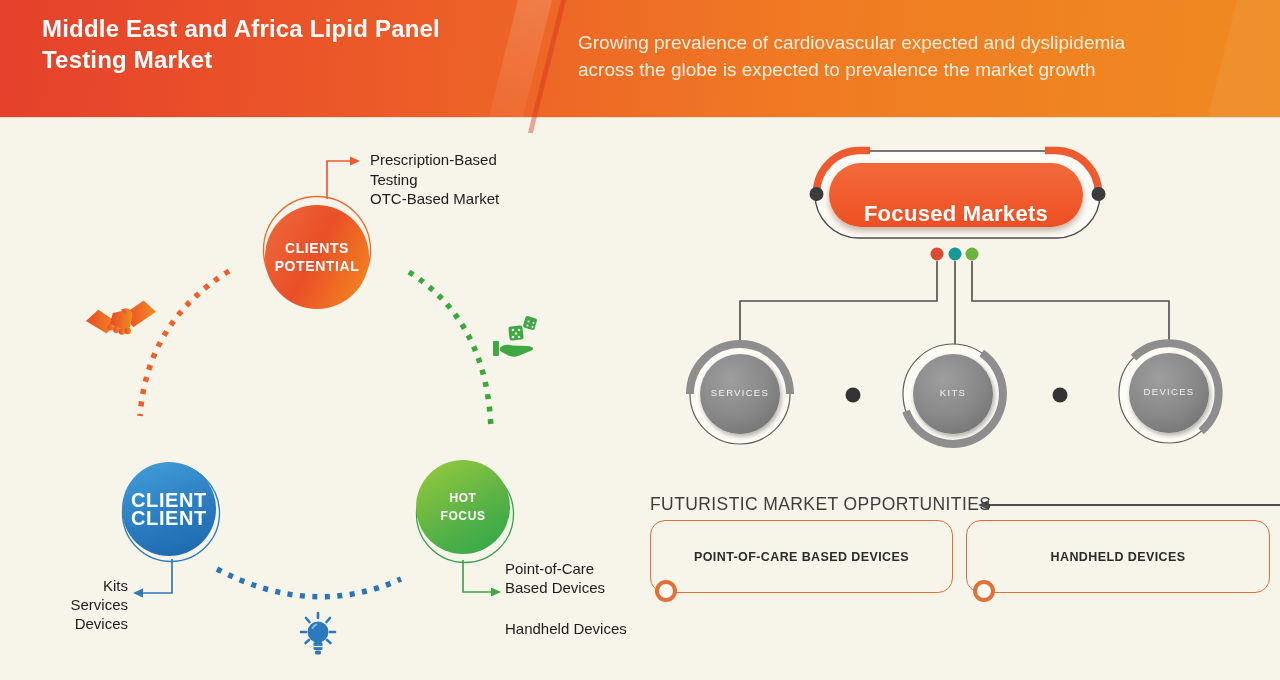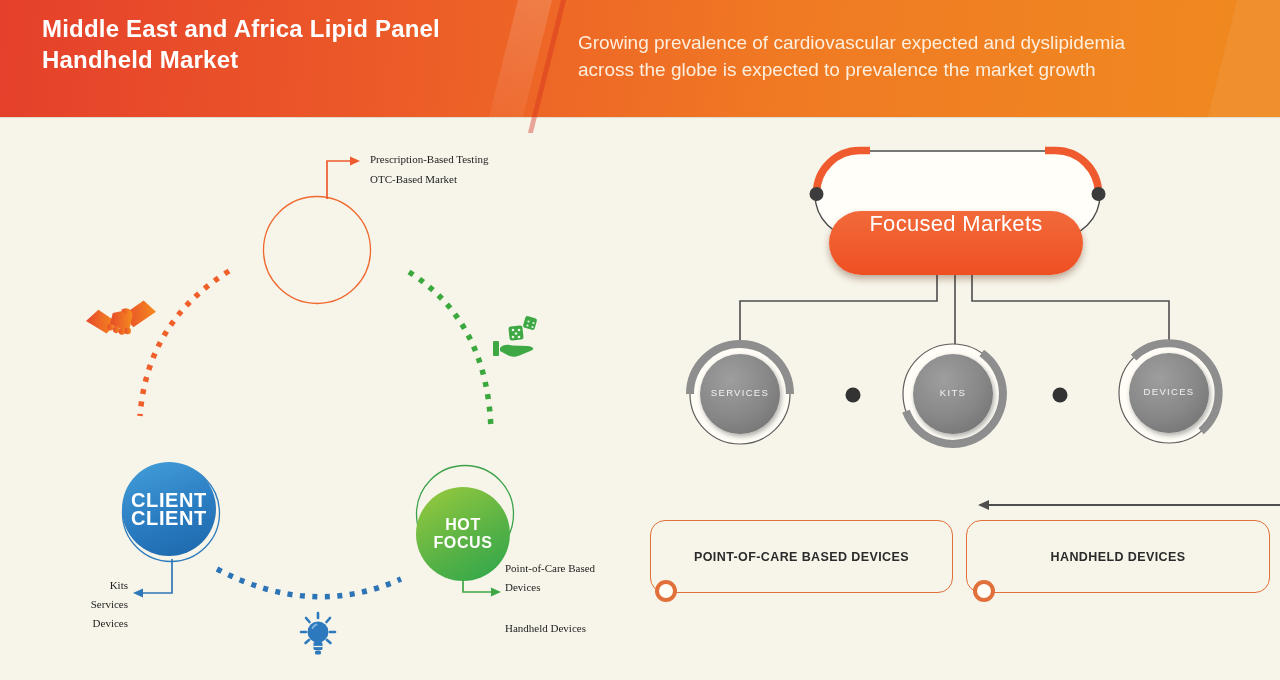--- a/index.html
+++ b/index.html
@@ -24,33 +24,33 @@
   .overlay{position:absolute;left:0;top:0;z-index:1;pointer-events:none;}
   .abs{position:absolute;z-index:2;}
   
   .node{border-radius:50%;color:#fff;display:flex;flex-direction:column;align-items:center;
         justify-content:center;text-align:center;font-weight:700;letter-spacing:.6px;}
   .node span{display:block;}
   .node.cp{left:265px;top:205px;width:104px;height:104px;font-size:14px;line-height:18px;
         background:linear-gradient(118deg,#ee6a3c 0%,#ea4f27 48%,#f48d1e 100%);}
   .node.cf{left:122px;top:462px;width:94px;height:94px;font-size:20px;line-height:18px;
         background:linear-gradient(160deg,#44a0da 0%,#2a7cc1 55%,#1c66ab 100%);}
-  .node.hb{left:416px;top:487px;width:94px;height:94px;font-size:16px;line-height:18px;
+  .node.hb{left:416px;top:460px;width:94px;height:94px;font-size:12px;line-height:18px;
         background:linear-gradient(150deg,#9bcb3d 0%,#55b146 60%,#2ca64b 100%);align-items:center;}
-  .lbl{color:#1d1d1d;font-size:11px;line-height:19.5px;font-family:Liberation Serif, serif;}
+  .lbl{color:#1d1d1d;font-size:15px;line-height:19.5px;}
   .cp-items{left:370px;top:150px;width:158px;}
   .cf-items{left:40px;top:576px;width:88px;text-align:right;line-height:19px;}
   .hb-items{left:505px;top:559px;width:122px;line-height:19px;}
   .hb-items .gap{margin-top:22px;}
   
   .pill{left:829px;top:163px;width:254px;height:64px;border-radius:32px;
         background:linear-gradient(180deg,#f26a3a 0%,#ee4f22 100%);
         box-shadow:0 4px 7px rgba(80,35,10,.35);
-        color:#fff;font-weight:400;font-size:22px;letter-spacing:.3px;
-        display:flex;align-items:flex-start;justify-content:center;margin-top:48px;}
+        color:#fff;font-weight:700;font-size:22px;letter-spacing:.3px;
+        display:flex;align-items:flex-end;justify-content:center;}
   .seg-label{width:100px;top:387px;text-align:center;color:#f2f2f2;font-size:9.5px;
         letter-spacing:1.3px;}
   
   .opp-heading{left:650px;top:494px;font-size:17.5px;color:#3e3e3e;letter-spacing:.4px;}
   .opp-box{top:520px;height:71px;border:1.6px solid #e2703a;border-radius:15px;
         display:flex;align-items:center;justify-content:center;
         font-size:12.5px;font-weight:700;letter-spacing:.4px;color:#2b2b2b;}
   .opp-box.b1{left:650px;width:301px;}
   .opp-box.b2{left:966px;width:302px;}
   .donut{width:14px;height:14px;border:4px solid #e2703a;border-radius:50%;
@@ -61,21 +61,21 @@
 <body>
 
 <div class="stage">
 
   <div class="banner">
     <div class="stripe1"></div>
     <div class="stripe2"></div>
     <div class="stripe3"></div>
     <div class="banner-title">
       <div>Middle East and Africa Lipid Panel</div>
-      <div>Handheld Market</div>
+      <div>Testing Market</div>
     </div>
     <div class="banner-sub">
       <div>Growing prevalence of cardiovascular expected and dyslipidemia</div>
       <div>across the globe is expected to prevalence the market growth</div>
     </div>
   </div>
 
   <svg class="overlay" width="1280" height="680" viewBox="0 0 1280 680">
     <defs>
       <radialGradient id="gGray" cx="38%" cy="32%" r="75%">
@@ -152,20 +152,24 @@
 
     <circle cx="853" cy="395" r="7.5" fill="#333333"></circle>
     <circle cx="1060" cy="395" r="7.5" fill="#333333"></circle>
 
     <g>
       <line x1="1280" y1="505" x2="989" y2="505" stroke="#4e4e4e" stroke-width="2"></line>
       <polygon points="989,500 978,505 989,510" fill="#4e4e4e"></polygon>
     </g>
   </svg>
 
+  <div class="abs node cp">
+    <span>CLIENTS</span>
+    <span>POTENTIAL</span>
+  </div>
   <div class="abs node cf">
     <span>CLIENT</span>
     <span>CLIENT</span>
   </div>
   <div class="abs node hb">
     <span>HOT</span>
     <span>FOCUS</span>
   </div>
 
   <div class="abs lbl cp-items">
@@ -246,20 +250,21 @@
     </svg>
   </div>
 
   <div class="abs pill">
     <span>Focused Markets</span>
   </div>
   <div class="abs seg-label" style="left:690px;">SERVICES</div>
   <div class="abs seg-label" style="left:903px;">KITS</div>
   <div class="abs seg-label" style="left:1119px;top:386px;">DEVICES</div>
 
+  <div class="abs opp-heading">FUTURISTIC MARKET OPPORTUNITIES</div>
   <div class="abs opp-box b1">
     <span>POINT-OF-CARE BASED DEVICES</span>
   </div>
   <div class="abs opp-box b2">
     <span>HANDHELD DEVICES</span>
   </div>
   <div class="abs donut" style="left:655px;top:580px;"></div>
   <div class="abs donut" style="left:973px;top:580px;"></div>
 
 </div>

